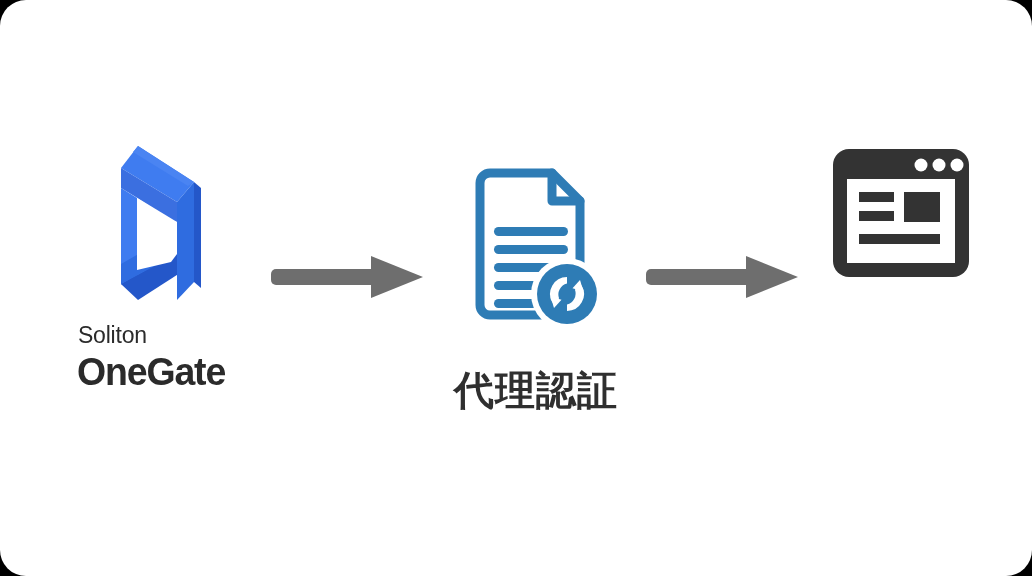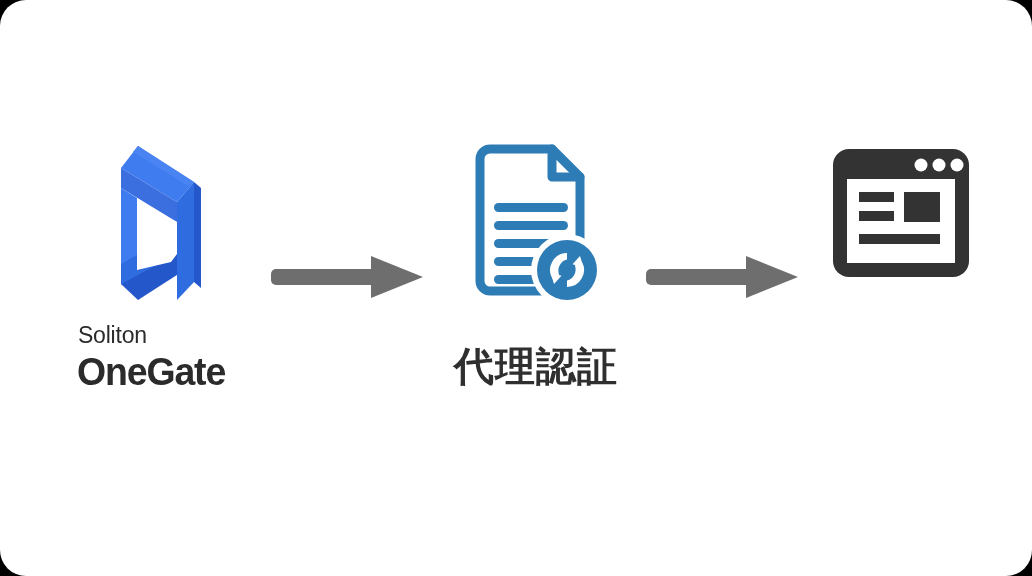--- a/index.html
+++ b/index.html
@@ -91,21 +91,21 @@
     align-items: center;
     justify-content: center;
     margin-bottom: 22px;
   }
   .arrow svg { display: block; }
 
   
   .stage-doc {
     width: 220px;
     height: 300px;
-    justify-content: flex-start;
+    justify-content: center;
     padding-top: 6px;
   }
   .doc-icon {
     width: 140px;
     height: 168px;
   }
   .doc-icon svg { display: block; }
   .doc-caption {
     margin-top: 30px;
     font-size: 40px;

